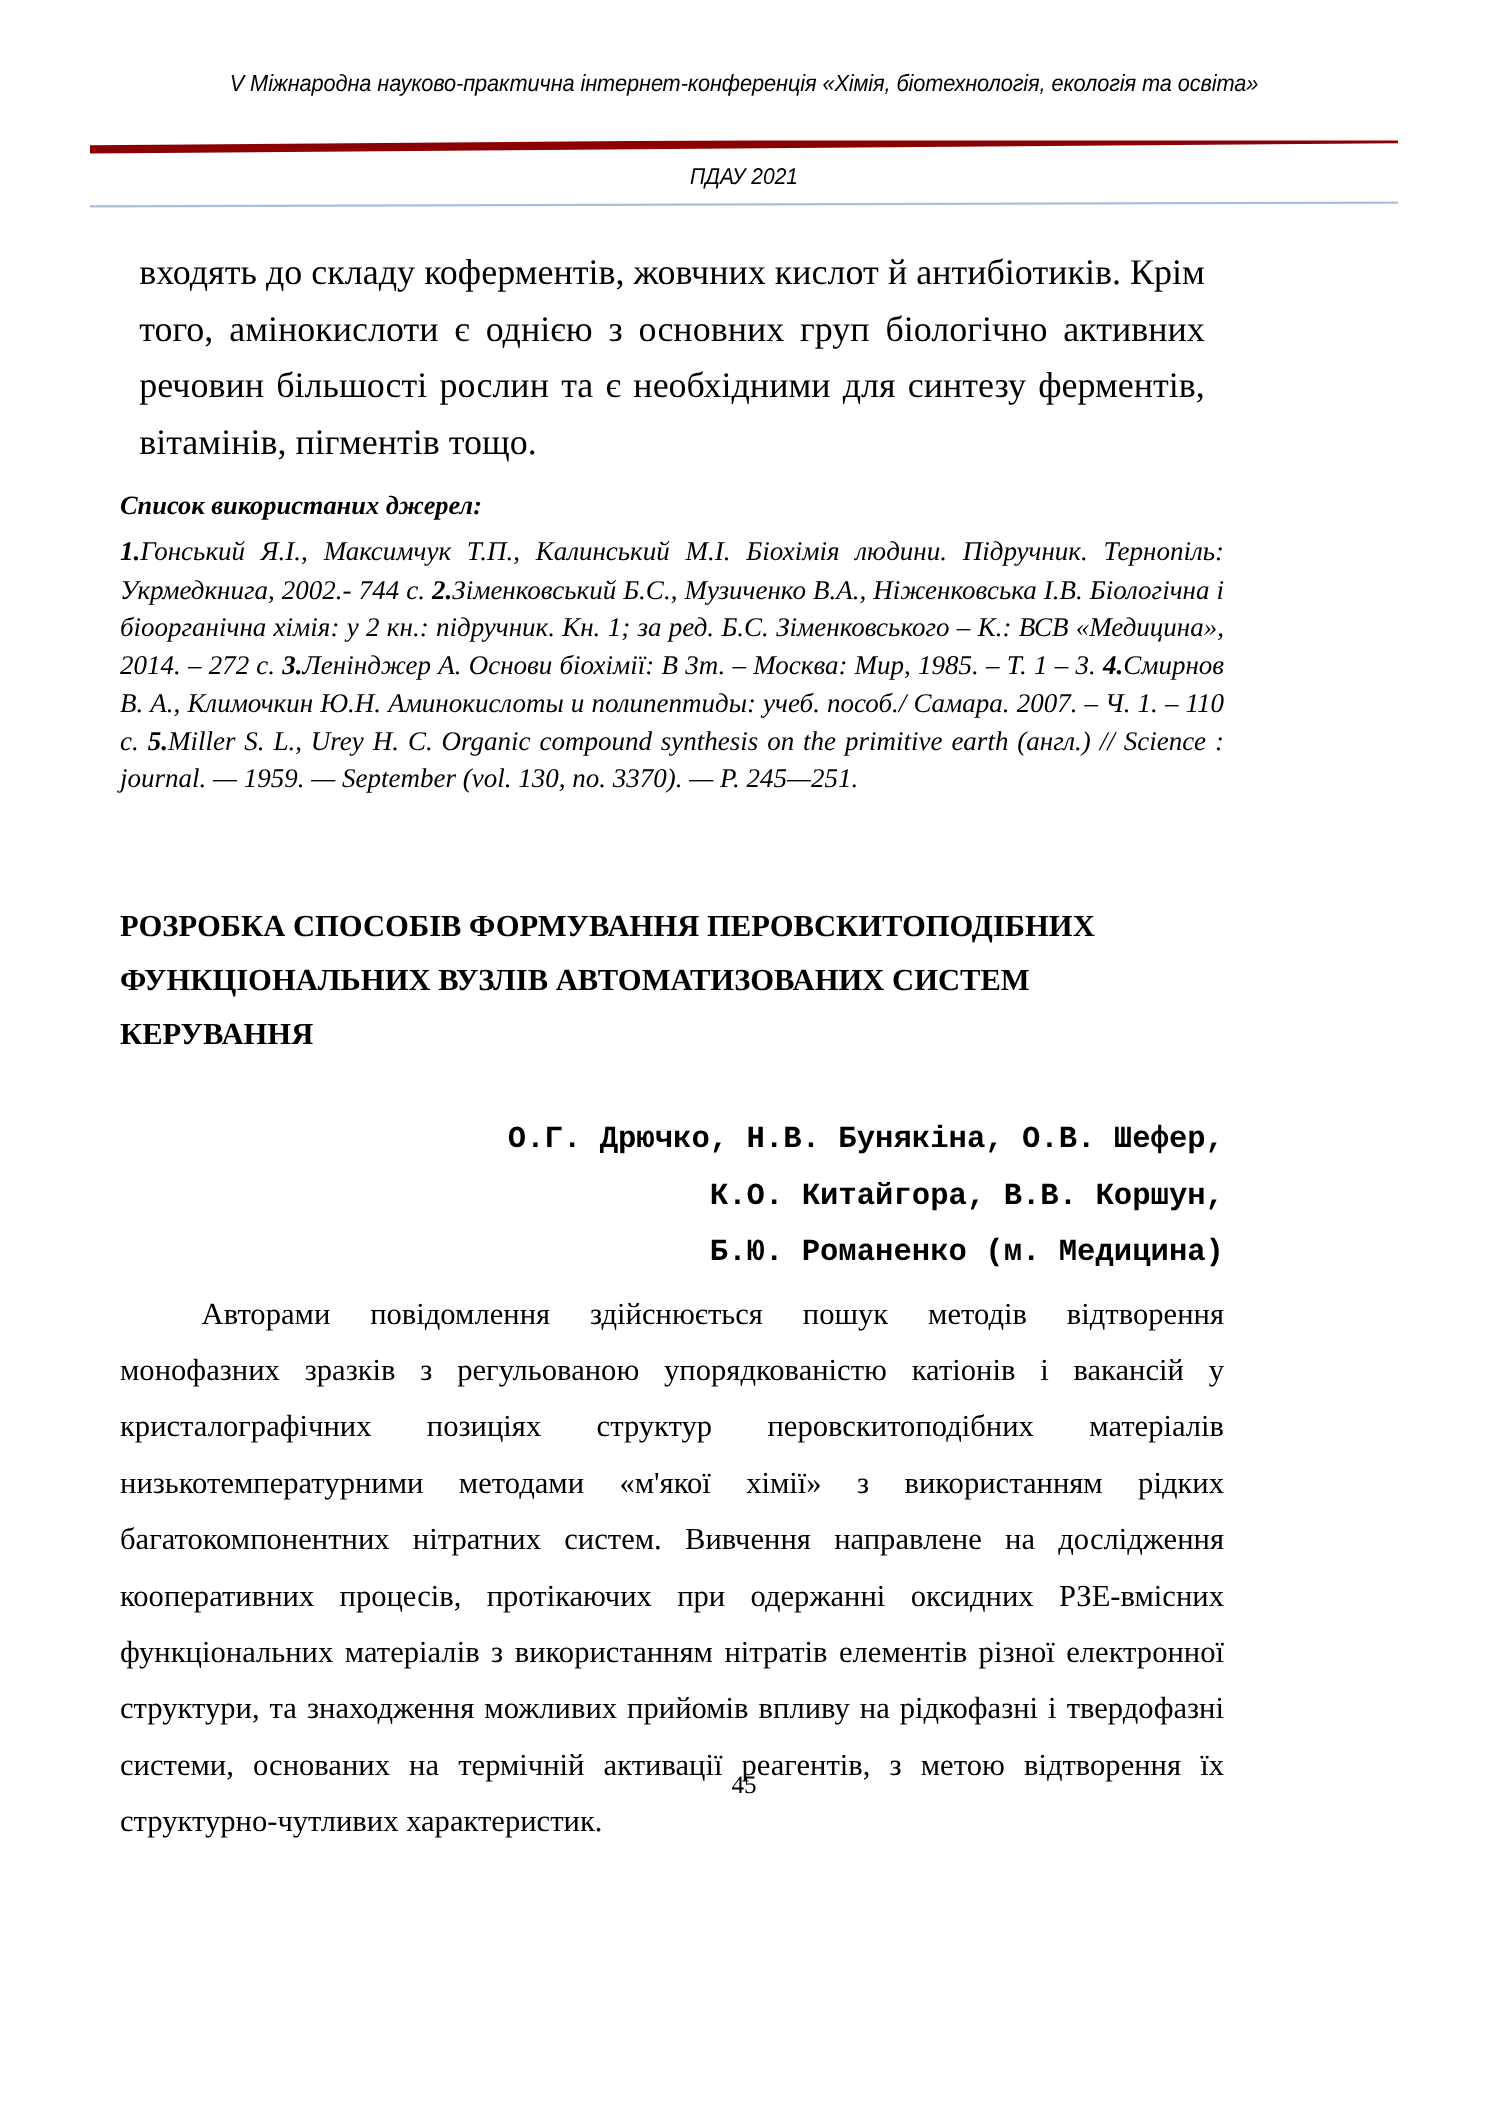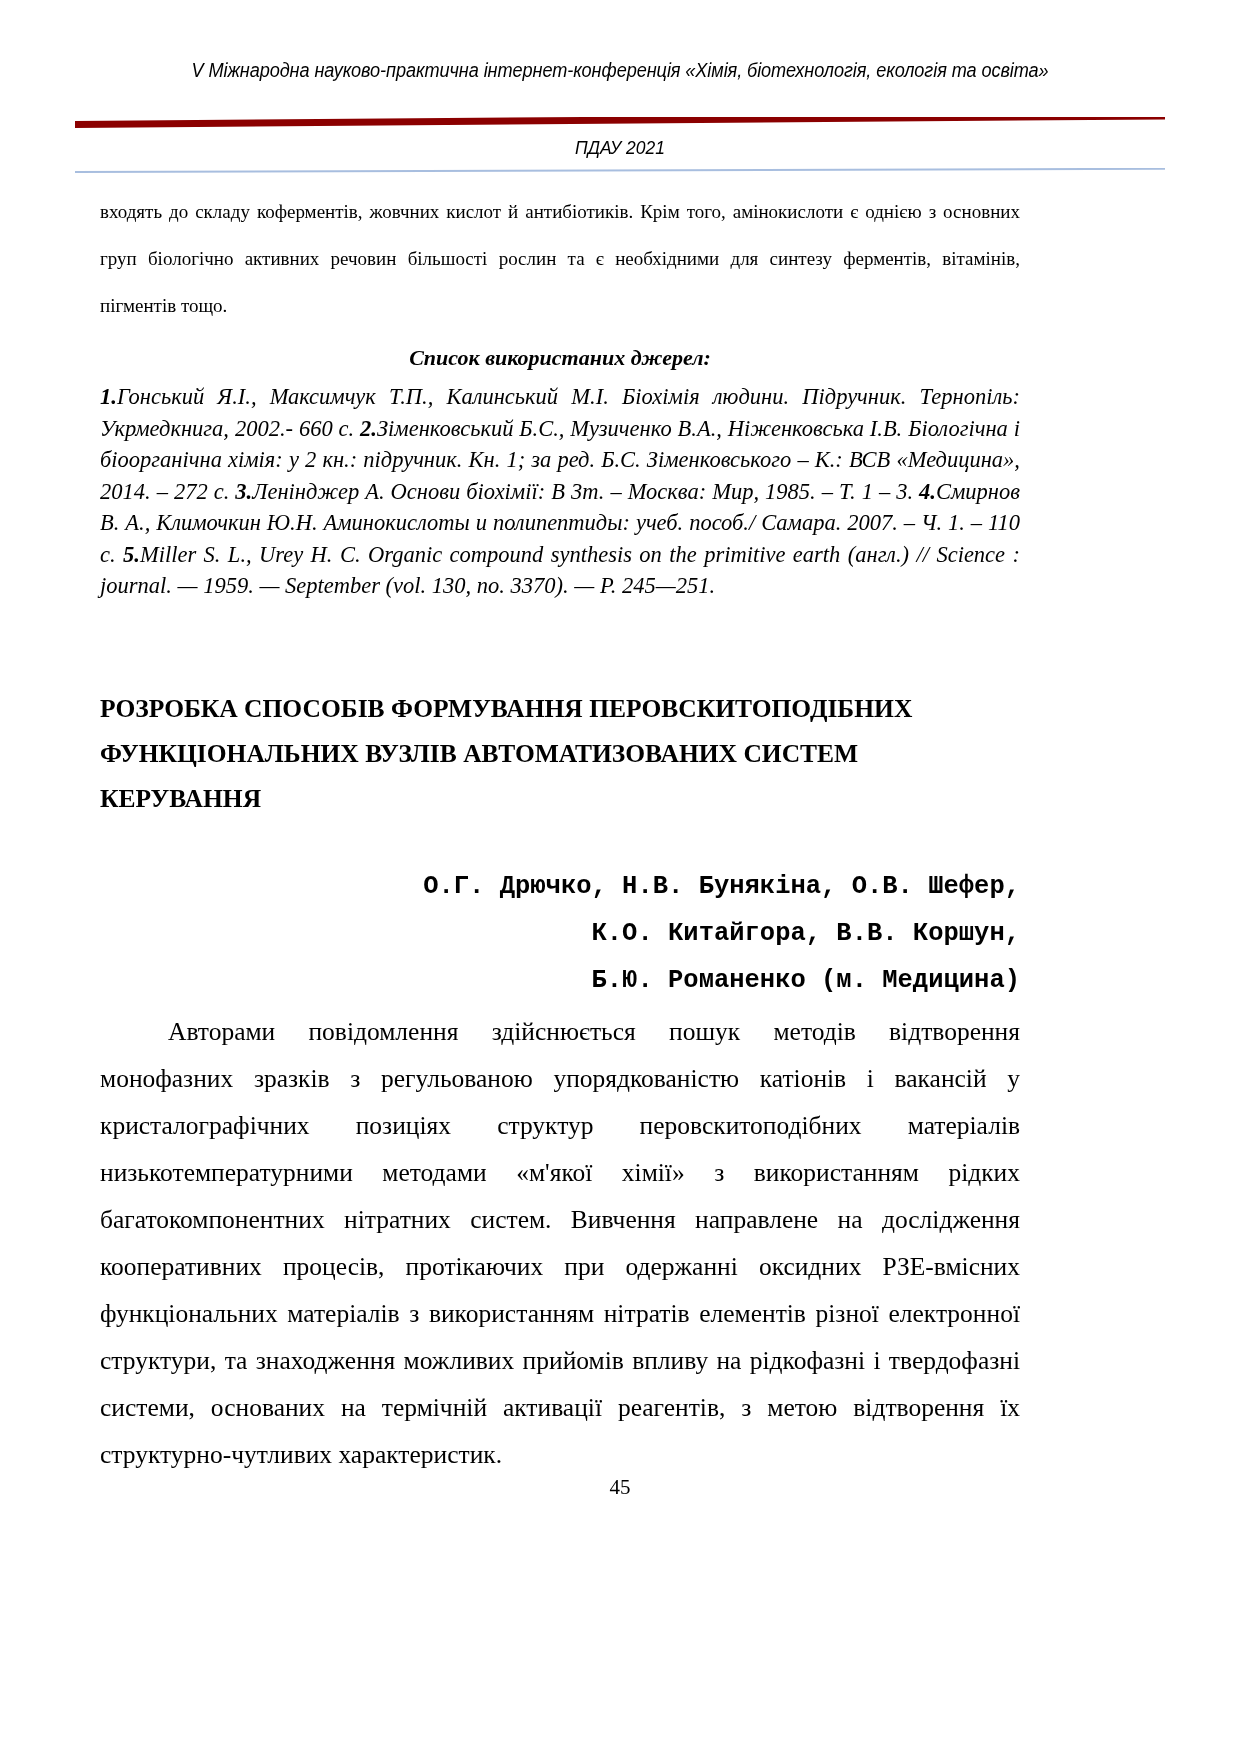--- a/index.html
+++ b/index.html
@@ -93,31 +93,30 @@
 
   
   .content {
     position: absolute;
     left: 100px;
     top: 188px;
     width: 920px;
   }
 
   p.body-par {
-    margin: 0;
-    font-size: 19px;
+    margin: 16px;
+    font-size: 30px;
     line-height: 47px;
     text-align: justify;
     text-align-last: left;
     font-family: "Liberation Serif", "DejaVu Serif", serif;
   }
 
   .sources-head {
     margin: 16px 0 10px 0;
-    text-align: center;
     font-weight: bold;
     font-style: italic;
     font-size: 22px;
     font-family: "Liberation Serif", "DejaVu Serif", serif;
   }
 
   .refs {
     margin: 0;
     font-style: italic;
     font-size: 22.5px;
@@ -186,21 +185,21 @@
     </div>
   </div>
 
   <div class="content">
 
     <p class="body-par">входять до складу коферментів, жовчних кислот й антибіотиків. Крім того, амінокислоти є однією з основних груп біологічно активних речовин більшості рослин та є необхідними для синтезу ферментів, вітамінів, пігментів тощо.</p>
 
     <div class="sources-head">Список використаних джерел:</div>
 
     <p class="refs">
-      <b>1.</b><span>Гонський Я.І., Максимчук Т.П., Калинський М.І.  Біохімія людини. Підручник. Тернопіль: Укрмедкнига, 2002.- 660 с.</span>
+      <b>1.</b><span>Гонський Я.І., Максимчук Т.П., Калинський М.І.  Біохімія людини. Підручник. Тернопіль: Укрмедкнига, 2002.- 744 с.</span>
       <b>2.</b><span>Зіменковський Б.С., Музиченко В.А., Ніженковська І.В. Біологічна і біоорганічна хімія: у 2 кн.: підручник. Кн. 1; за ред. Б.С. Зіменковського – К.: ВСВ «Медицина», 2014. – 272 с.</span>
       <b>3.</b><span>Ленінджер А. Основи біохімії: В 3т. – Москва: Мир, 1985. – Т. 1 – 3.</span>
       <b>4.</b><span>Смирнов В. А., Климочкин Ю.Н. Аминокислоты и полипептиды: учеб. пособ./ Самара. 2007. – Ч. 1. – 110 с.</span>
       <b>5.</b><span>Miller S. L., Urey H. C. Organic compound synthesis on the primitive earth (англ.) // Science : journal. — 1959. — September (vol. 130, no. 3370). — P. 245—251.</span>
     </p>
 
     <div class="art-title">
       <div>РОЗРОБКА СПОСОБІВ ФОРМУВАННЯ ПЕРОВСКИТОПОДІБНИХ</div>
       <div>ФУНКЦІОНАЛЬНИХ ВУЗЛІВ АВТОМАТИЗОВАНИХ СИСТЕМ</div>
       <div>КЕРУВАННЯ</div>

